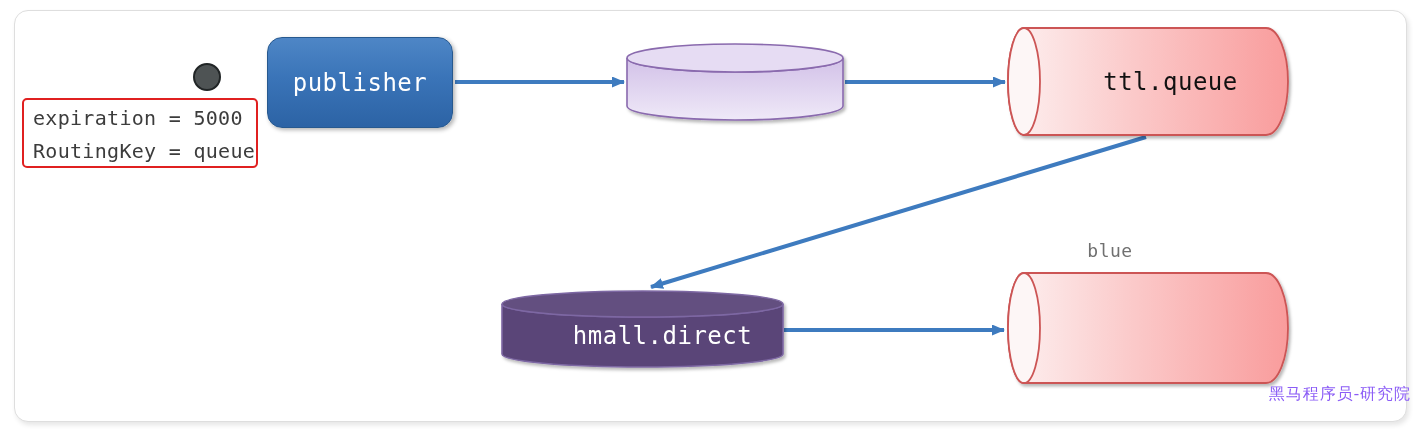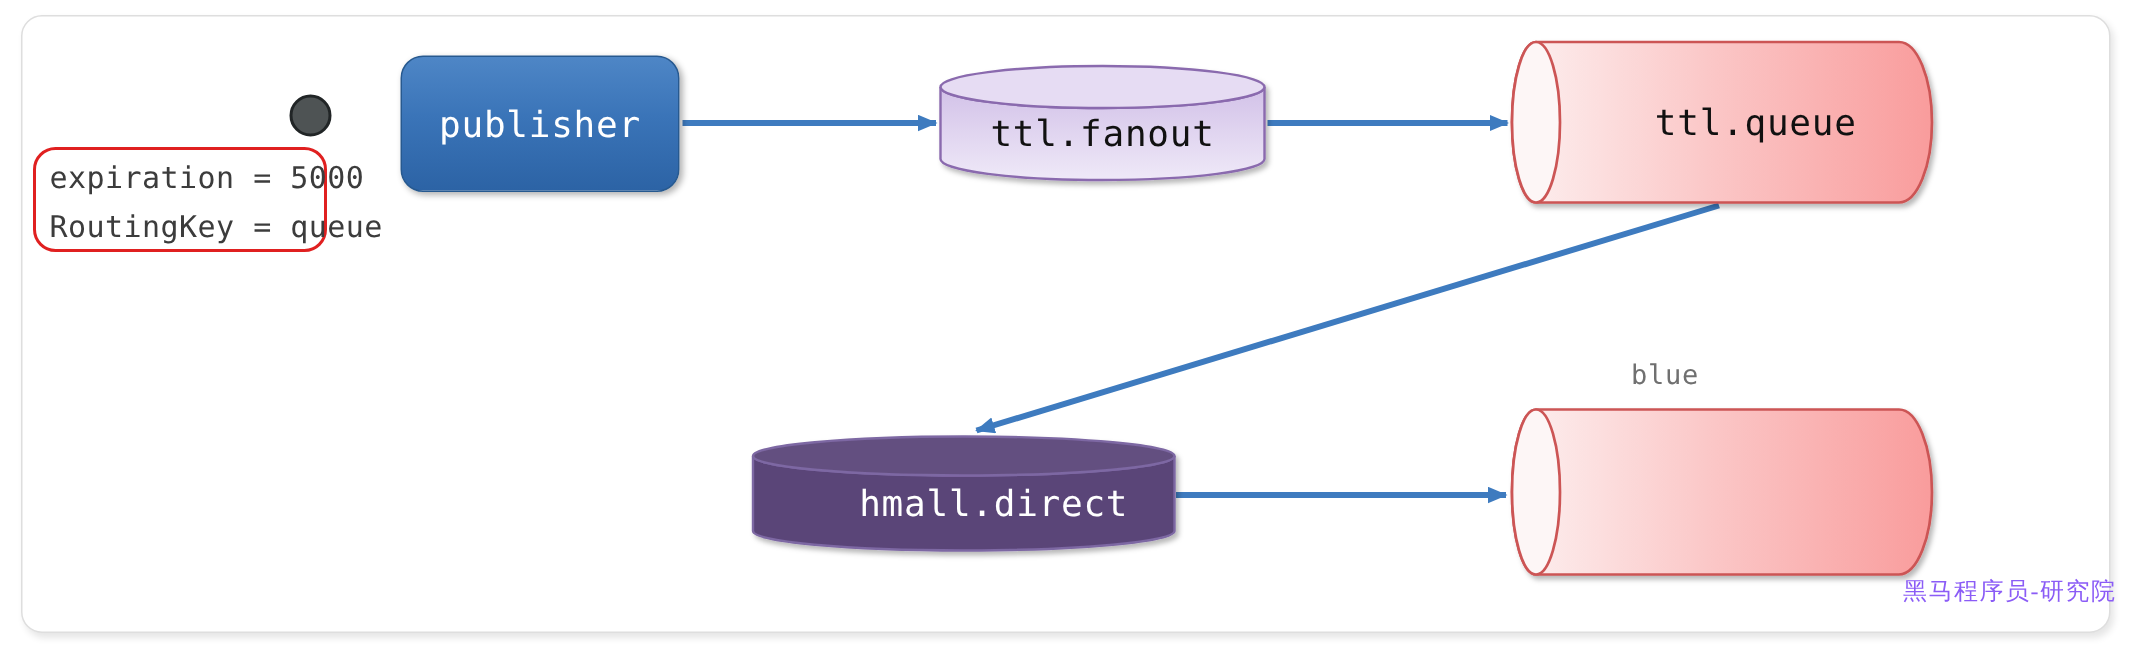--- a/index.html
+++ b/index.html
@@ -21,22 +21,22 @@
   .publisher-node {
     position:absolute; left:267px; top:37px; width:186px; height:91px;
     border-radius:15px;
     background:linear-gradient(180deg,#4e86c6 0%,#3a74b8 45%,#2c63a5 100%);
     border:1px solid #27598f;
     box-shadow:2px 2px 4px rgba(0,0,0,0.30);
     display:flex; align-items:center; justify-content:center;
     font-size:24px; letter-spacing:0.5px; color:#ffffff;
   }
   .annotation-box {
-    position:absolute; left:22px; top:98px; width:196px; height:70px;
-    border:2px solid #e02020; border-radius:15px; background:#ffffff;
+    position:absolute; left:22px; top:98px; width:236px; height:70px;
+    border:2px solid #e02020; border-radius:5px; background:#ffffff;
     font-size:20px; letter-spacing:0.3px; color:#3c3c3c;
     padding:2px 0 0 9px; line-height:33px; white-space:nowrap;
   }
   .dot {
     position:absolute; left:193px; top:63px; width:28px; height:28px;
     border-radius:50%; background:#4e5354; border:2px solid #212526;
   }
   .routing-key-label {
     position:absolute; left:1060px; top:237px; width:100px; height:26px;
     display:flex; align-items:center; justify-content:center;
@@ -102,20 +102,19 @@
   <div class="publisher-node">
     <span>publisher</span>
   </div>
 
   <div class="annotation-box">
     <div>expiration = 5000</div>
     <div>RoutingKey = queue</div>
   </div>
   <div class="dot"></div>
 
-  <div class="label" style="left:627px; top:58px; width:216px; height:62px;">ttl.fanout</div>
   <div class="label" style="left:1008px; top:28px; width:325px; height:107px;">ttl.queue</div>
   <div class="label light" style="left:502px; top:304px; width:281px; height:63px;">hmall.direct</div>
 
   <div class="routing-key-label">blue</div>
 
   <div class="watermark">黑马程序员-研究院</div>
 </div>
 
 </body></html>

